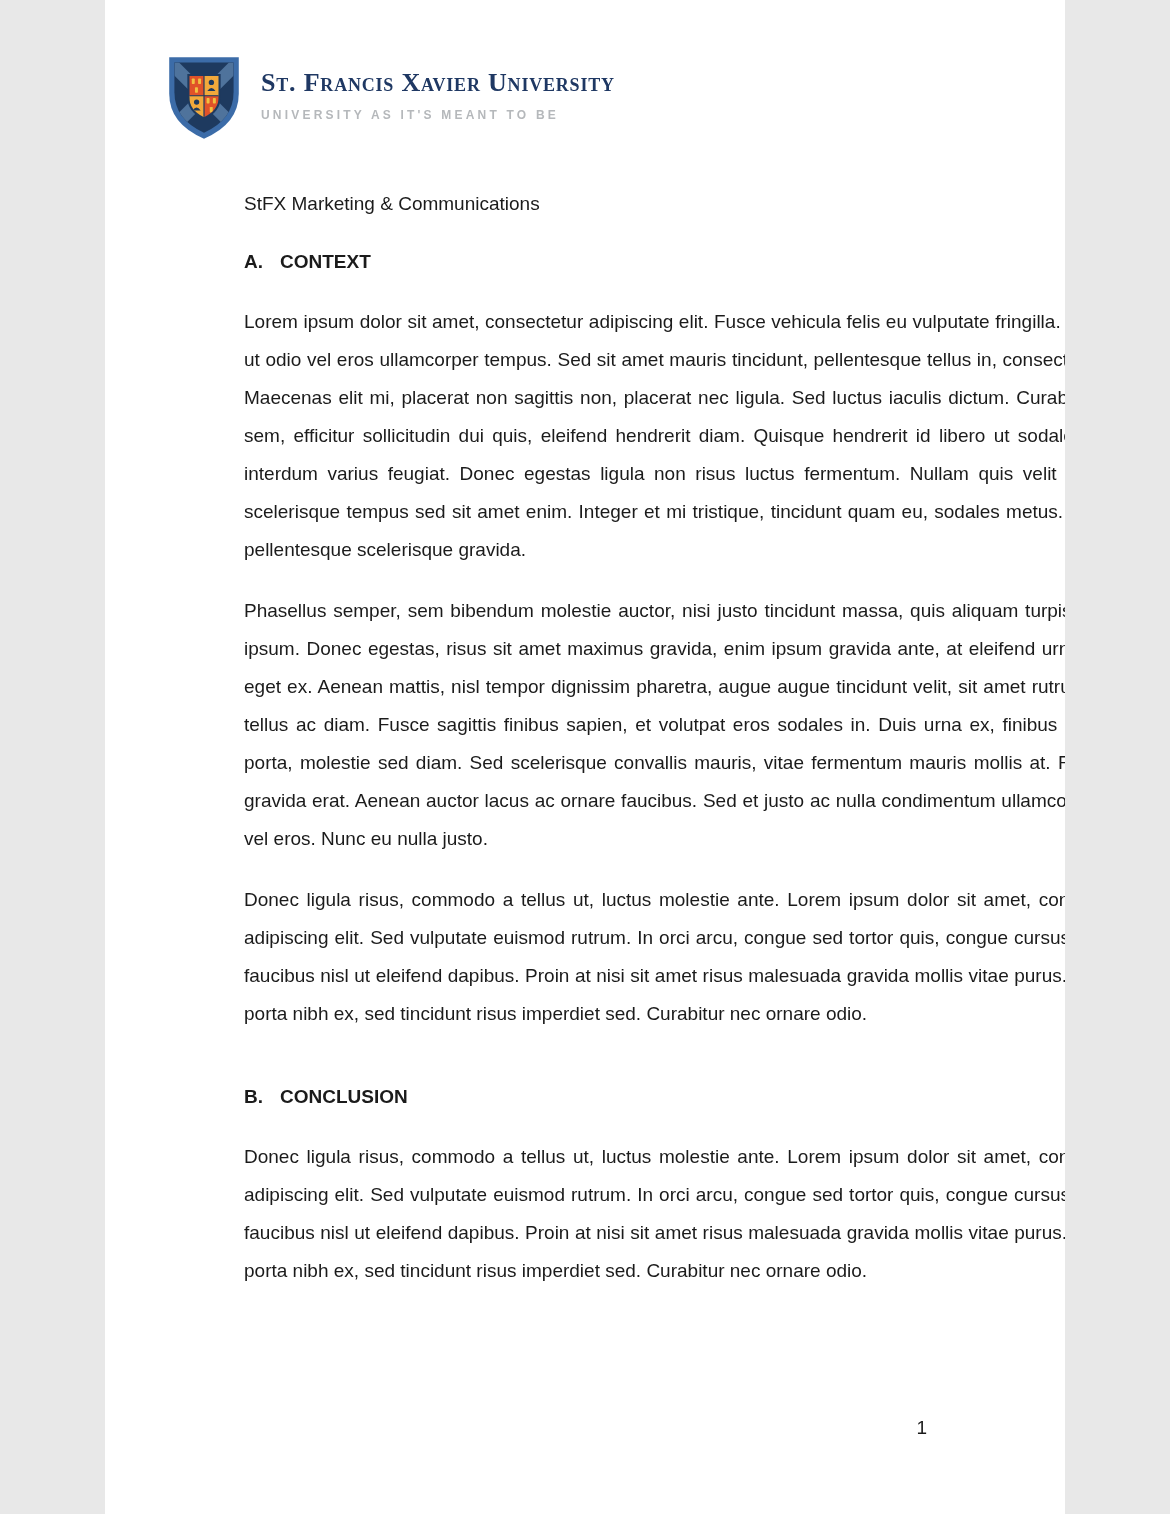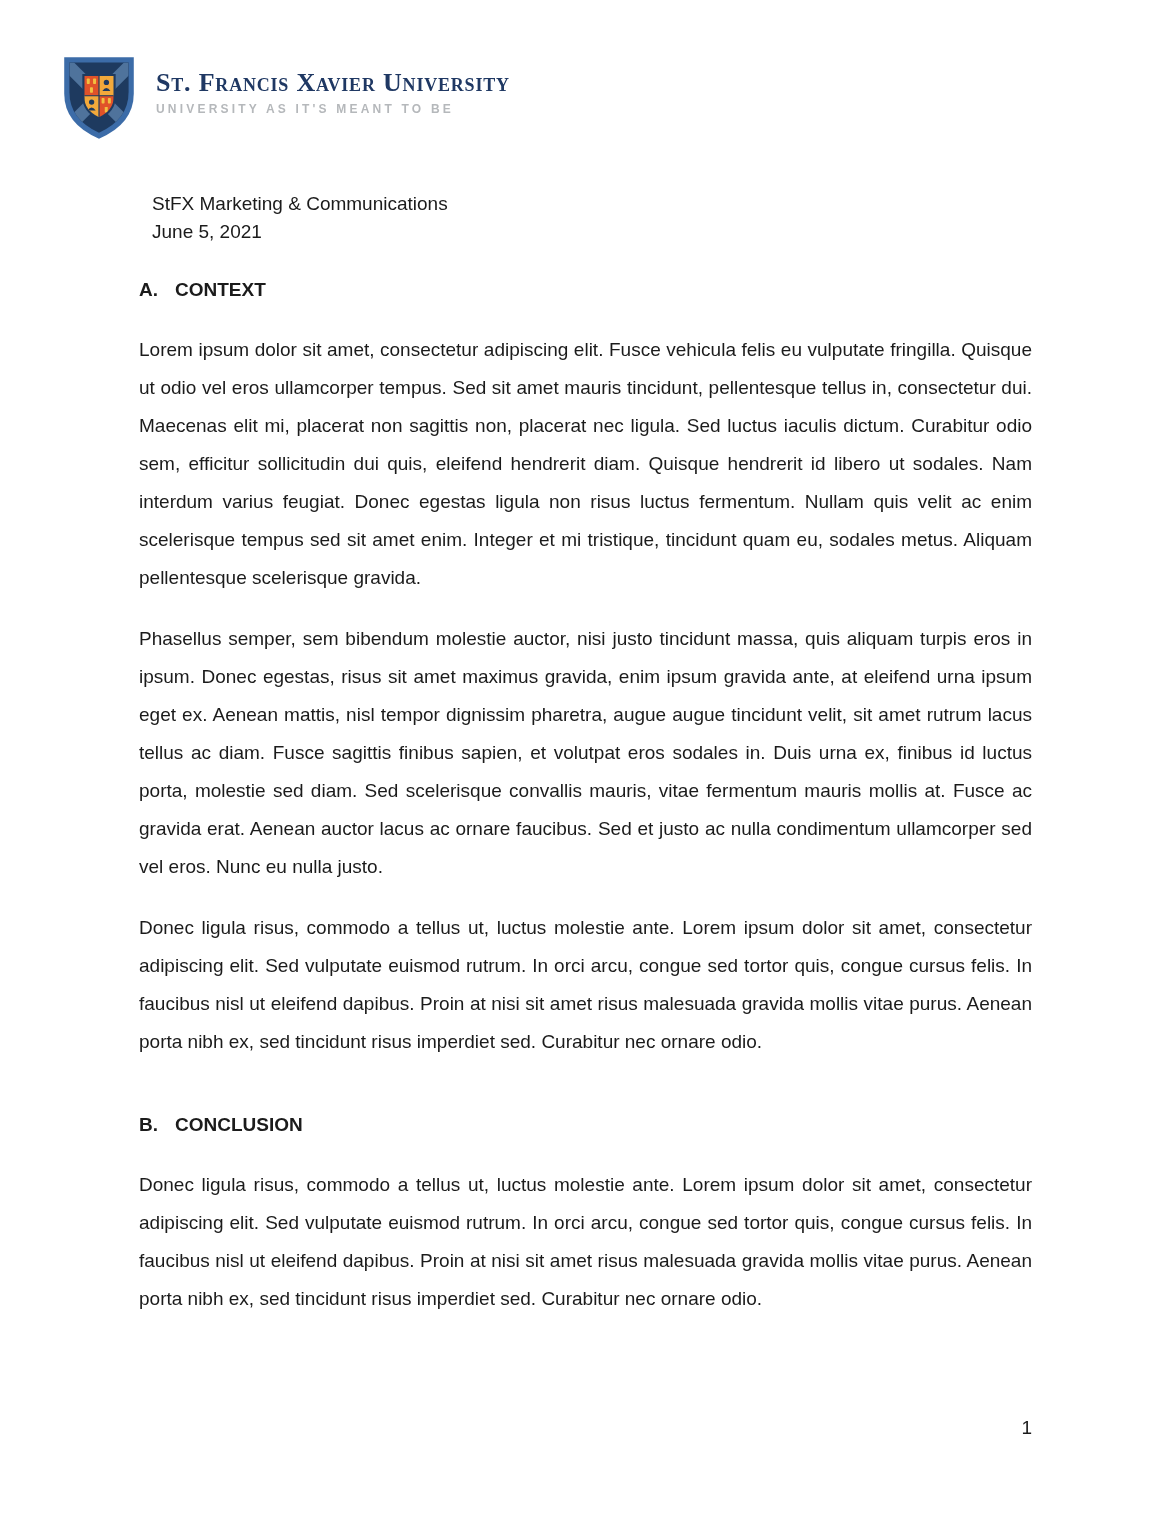--- a/index.html
+++ b/index.html
@@ -1,19 +1,19 @@
 <!DOCTYPE html>
 <html><head>
 <meta charset="utf-8">
 <style>
   * { margin: 0; padding: 0; box-sizing: border-box; }
   html, body { background: #e8e8e8; }
   .page {
     position: relative;
-    width: 1170px;
+    width: 960px;
     height: 1514px;
     margin: 0 auto;
     background: #ffffff;
     font-family: "Liberation Sans", sans-serif;
     color: #1b1b1b;
     overflow: hidden;
   }
   
   .logo-row {
     position: absolute;
@@ -29,39 +29,38 @@
     font-family: "Liberation Serif", serif;
     font-variant: small-caps;
     font-weight: 700;
     font-size: 26px;
     letter-spacing: 0.8px;
     color: #1f3863;
     line-height: 1.1;
     white-space: nowrap;
   }
   .tagline {
-    margin-top: 4px;
+    margin-top: 10px;
     font-size: 12px;
     font-weight: 700;
     letter-spacing: 3.2px;
     color: #b5b8bb;
     white-space: nowrap;
   }
   
   .content {
     position: absolute;
     left: 139px;
     top: 190px;
     width: 893px;
   }
   .doc-header div {
     font-size: 19px;
     line-height: 28px;
     white-space: nowrap;
-    margin-left: 13px;
   }
   .section-heading {
     display: flex;
     font-size: 19px;
     font-weight: 700;
     line-height: 28px;
   }
   .section-heading .label {
     display: inline-block;
     width: 36px;
@@ -127,21 +126,20 @@
     <div class="wordmark-block">
       <div class="wordmark">St. Francis Xavier University</div>
       <div class="tagline">UNIVERSITY AS IT'S MEANT TO BE</div>
     </div>
   </div>
 
   <div class="content">
 
     <div class="doc-header">
       <div>StFX Marketing &amp; Communications</div>
-      <div>June 5, 2021</div>
     </div>
 
     <div class="section-heading heading-a">
       <span class="label">A.</span>
       <span class="title">CONTEXT</span>
     </div>
 
     <p class="body-para after-heading">Lorem ipsum dolor sit amet, consectetur adipiscing elit. Fusce vehicula felis eu vulputate fringilla. Quisque ut odio vel eros ullamcorper tempus. Sed sit amet mauris tincidunt, pellentesque tellus in, consectetur dui. Maecenas elit mi, placerat non sagittis non, placerat nec ligula. Sed luctus iaculis dictum. Curabitur odio sem, efficitur sollicitudin dui quis, eleifend hendrerit diam. Quisque hendrerit id libero ut sodales. Nam interdum varius feugiat. Donec egestas ligula non risus luctus fermentum. Nullam quis velit ac enim scelerisque tempus sed sit amet enim. Integer et mi tristique, tincidunt quam eu, sodales metus. Aliquam pellentesque scelerisque gravida.</p>
     <p class="body-para">Phasellus semper, sem bibendum molestie auctor, nisi justo tincidunt massa, quis aliquam turpis eros in ipsum. Donec egestas, risus sit amet maximus gravida, enim ipsum gravida ante, at eleifend urna ipsum eget ex. Aenean mattis, nisl tempor dignissim pharetra, augue augue tincidunt velit, sit amet rutrum lacus tellus ac diam. Fusce sagittis finibus sapien, et volutpat eros sodales in. Duis urna ex, finibus id luctus porta, molestie sed diam. Sed scelerisque convallis mauris, vitae fermentum mauris mollis at. Fusce ac gravida erat. Aenean auctor lacus ac ornare faucibus. Sed et justo ac nulla condimentum ullamcorper sed vel eros. Nunc eu nulla justo.</p>
     <p class="body-para">Donec ligula risus, commodo a tellus ut, luctus molestie ante. Lorem ipsum dolor sit amet, consectetur adipiscing elit. Sed vulputate euismod rutrum. In orci arcu, congue sed tortor quis, congue cursus felis. In faucibus nisl ut eleifend dapibus. Proin at nisi sit amet risus malesuada gravida mollis vitae purus. Aenean porta nibh ex, sed tincidunt risus imperdiet sed. Curabitur nec ornare odio.</p>

